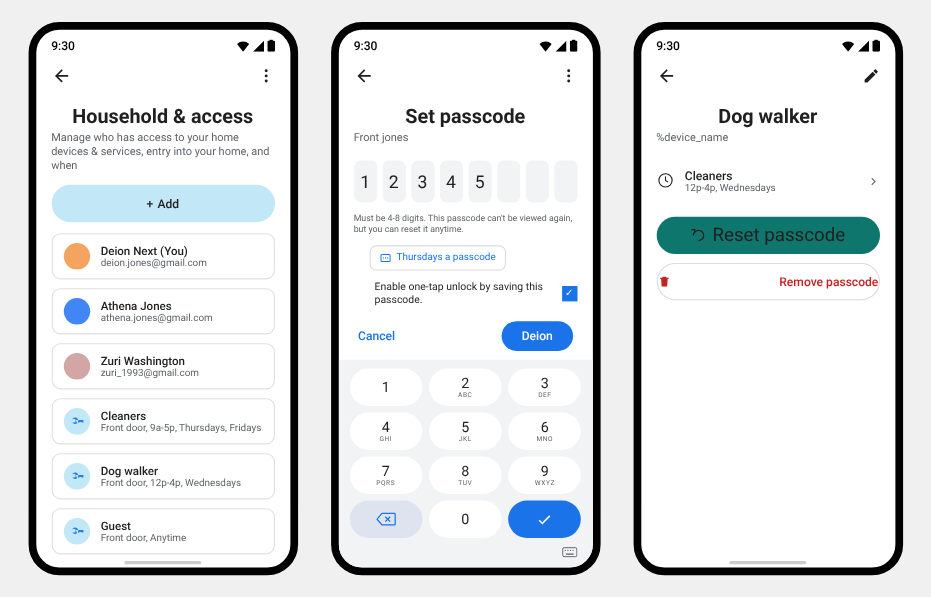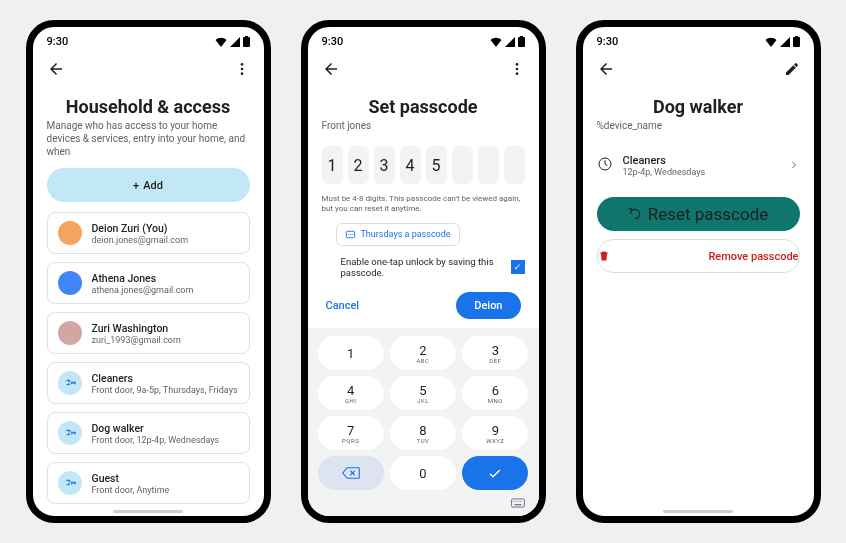--- a/index.html
+++ b/index.html
@@ -199,21 +199,21 @@
   <div class="title">Household &amp; access</div>
   <div class="subtitle">Manage who has access to your home devices &amp; services, entry into your home, and when</div>
   <div class="add-btn">
     <span>+</span>
     <span>Add</span>
   </div>
 
   <div class="list-item">
     <div class="avatar a1"></div>
     <div class="item-text">
-      <span class="item-primary">Deion Zuri (You)</span>
+      <span class="item-primary">Deion Next (You)</span>
       <span class="item-secondary">deion.jones@gmail.com</span>
     </div>
   </div>
   <div class="list-item">
     <div class="avatar a2"></div>
     <div class="item-text">
       <span class="item-primary">Athena Jones</span>
       <span class="item-secondary">athena.jones@gmail.com</span>
     </div>
   </div>

